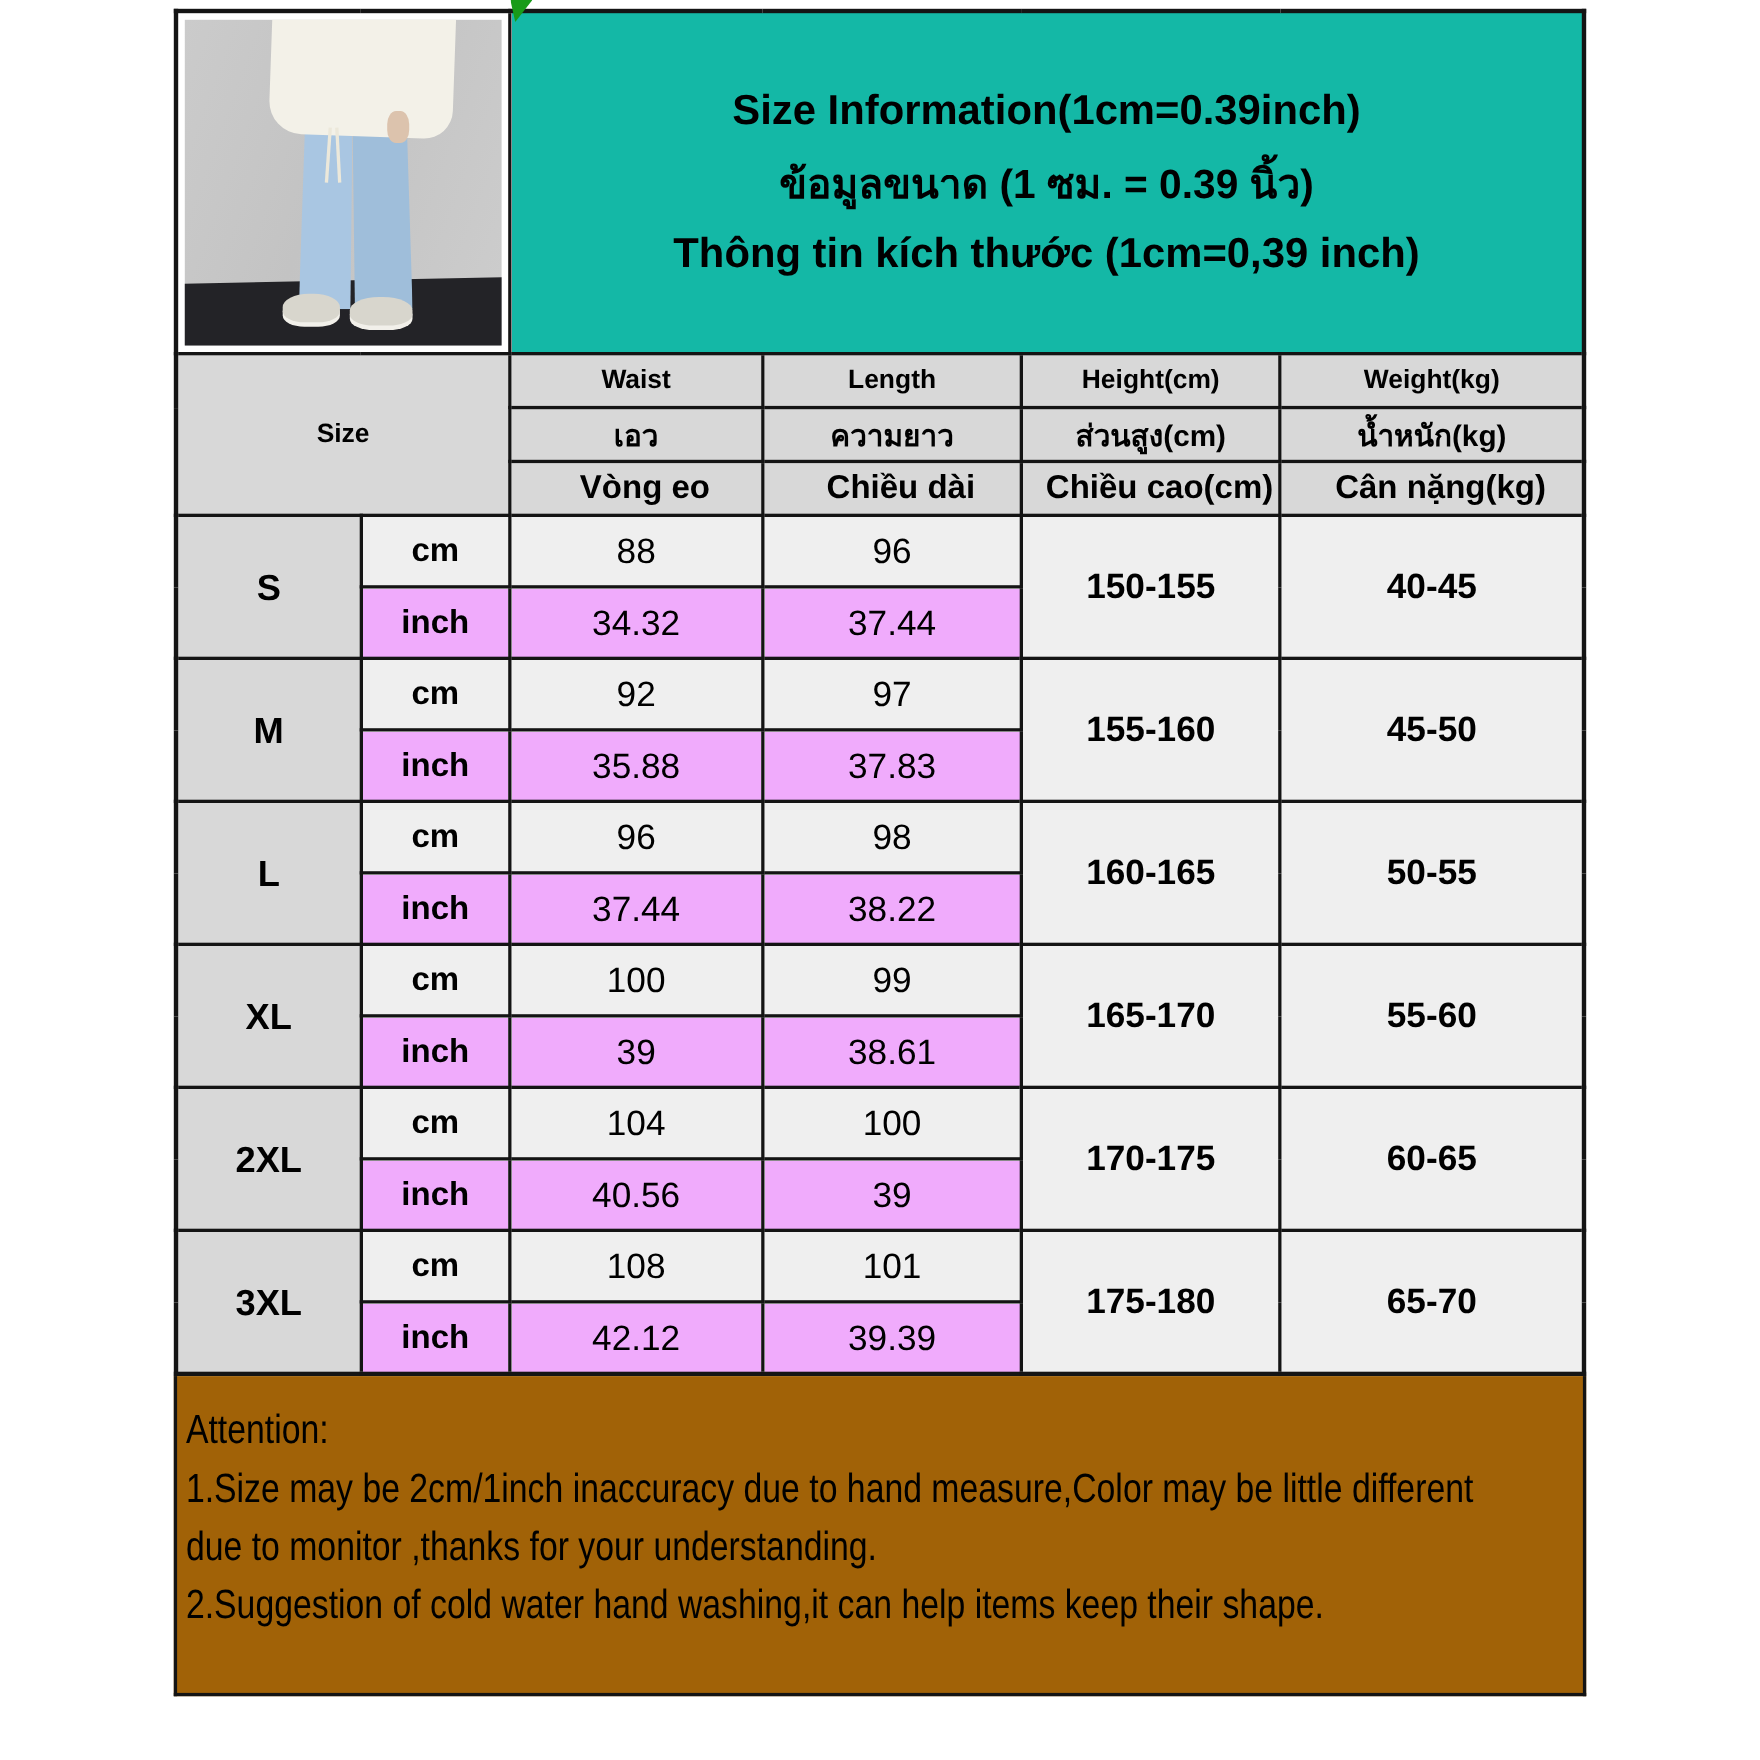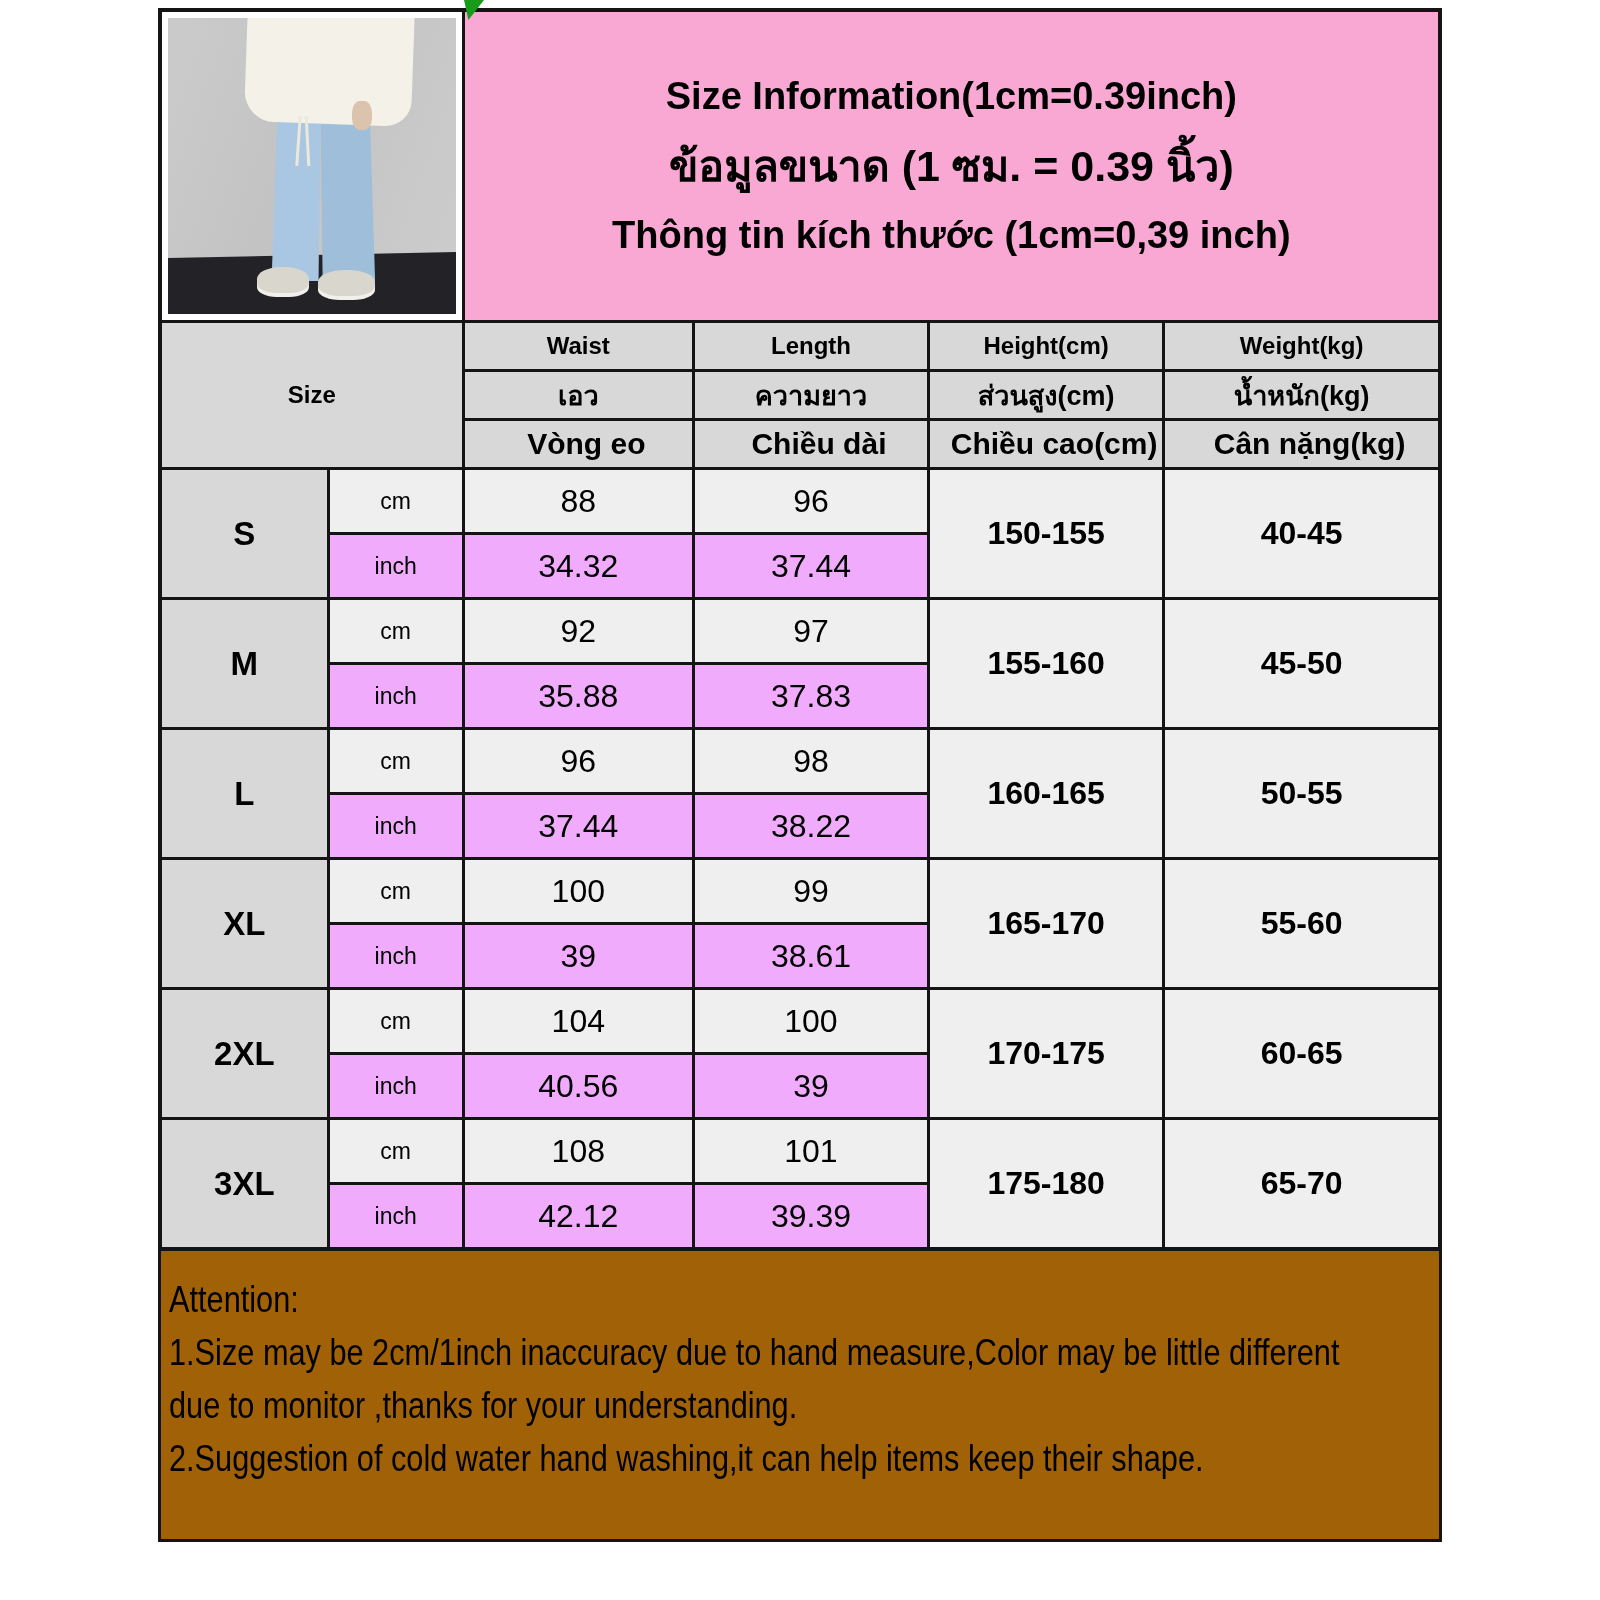--- a/index.html
+++ b/index.html
@@ -8,32 +8,32 @@
   .green-wedge{position:absolute;left:306px;top:-8px;width:20px;height:20px;
     background:#189b18;clip-path:polygon(0 0,100% 0,22% 100%);z-index:5;}
   table.size-chart{border-collapse:collapse;table-layout:fixed;width:1284px;
     border:4px solid #141414;}
   td{border:3px solid #141414;text-align:center;vertical-align:middle;
     overflow:hidden;padding:0;}
   col.c1{width:168px}col.c2{width:135px}col.c3{width:230px}
   col.c4{width:235px}col.c5{width:235px}col.c6{width:276px}
   .top-row td{height:296px;}
   .photo-cell{background:#ffffff;padding:6px;}
-  .title-cell{background:#f9a8d4;}
+  .title-cell{background:#14b8a6;}
   .title-stack{display:flex;flex-direction:column;gap:14px;align-items:center;}
   .title-en,.title-vi{font-size:38px;font-weight:bold;}
-  .title-th{font-size:43px;font-weight:bold;}
+  .title-th{font-size:37px;font-weight:bold;}
   .hdr td{height:46px;background:#d8d8d8;font-weight:bold;}
   .hdr-en td{font-size:24px;}
   .hdr-th td{font-size:27px;margin-left:40px;}
   .hdr-vi td{font-size:30px;padding-left:16px;}
   .size-head{font-size:54px;font-weight:bold;background:#d8d8d8;}
   tbody td{height:62px;font-size:32px;}
   .c-size{background:#d8d8d8;font-weight:bold;font-size:33px;}
-  .c-unit{font-weight:normal;font-size:23px;}
+  .c-unit{font-weight:bold;font-size:30px;}
   .c-cm{background:#efefef;}
   .c-inch{background:#f0abfc;}
   .c-merged{background:#efefef;font-weight:bold;}
   .c-val{font-weight:normal;}
   
   .photo{position:relative;width:100%;height:100%;overflow:hidden;
     background:linear-gradient(110deg,#cbcbcb 0%,#c3c3c3 45%,#cdcdcd 100%);}
   .ph-floor{position:absolute;left:-4%;bottom:-2%;width:108%;height:22%;
     background:#232327;transform:rotate(-1.2deg);}
   .ph-top{position:absolute;left:27%;top:-6%;width:58%;height:42%;

